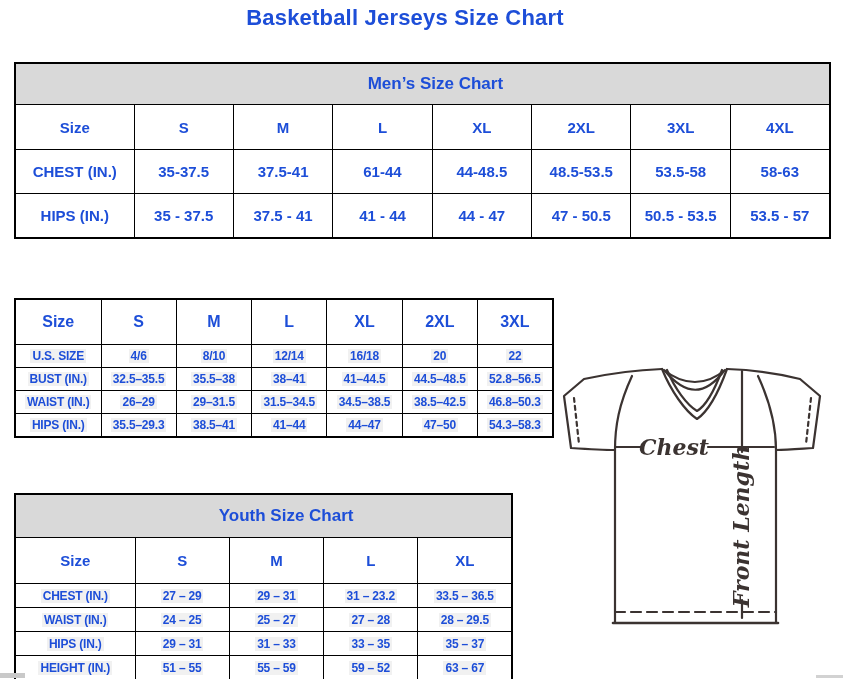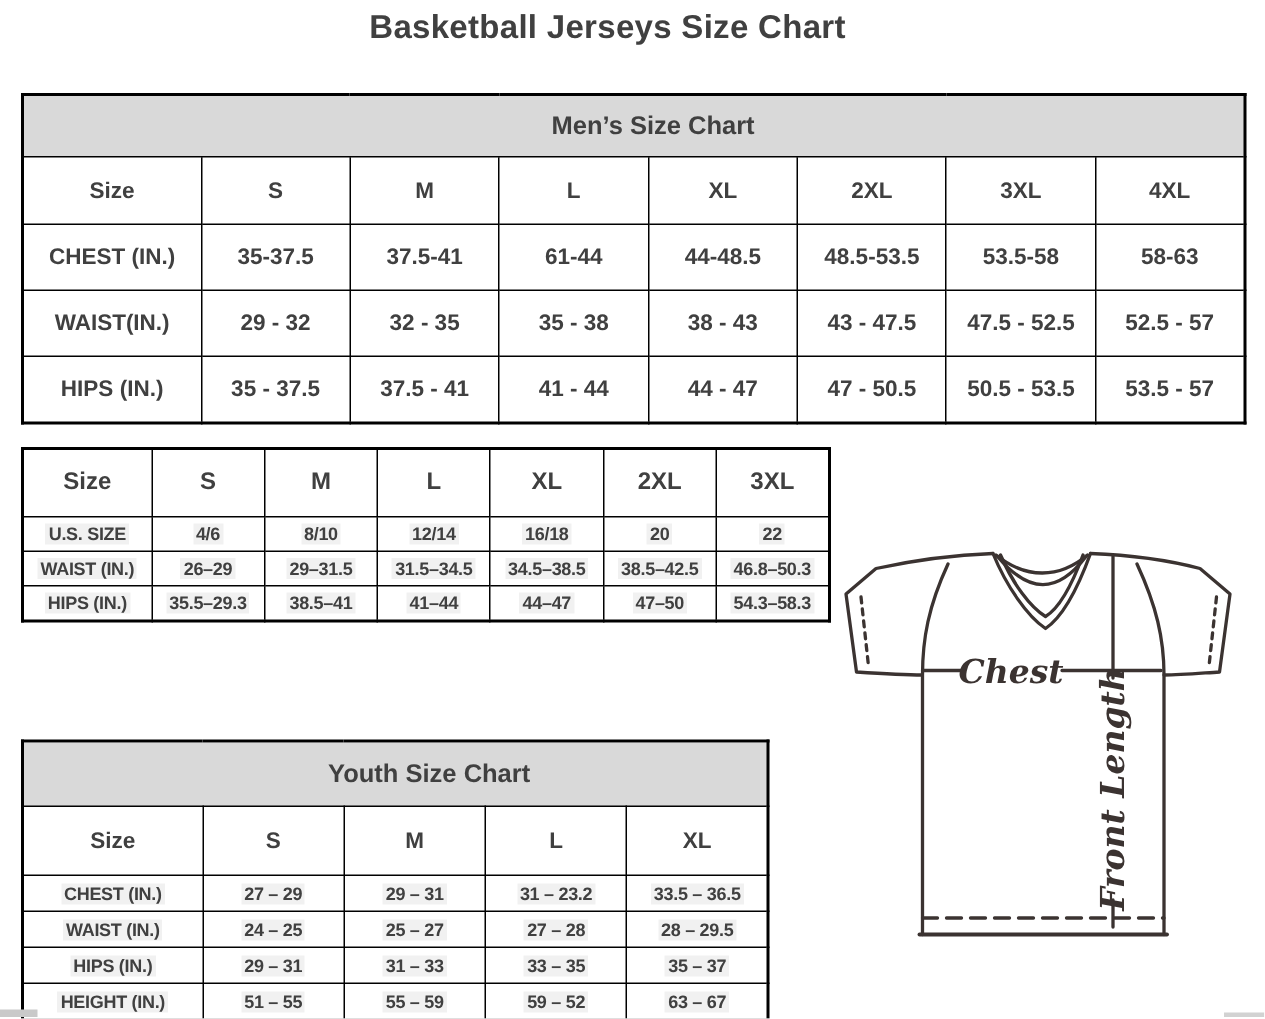--- a/index.html
+++ b/index.html
@@ -1,17 +1,17 @@
 <!DOCTYPE html>
 <html><head>
 <meta charset="utf-8">
 <style>
   html,body{margin:0;padding:0;background:#fff;}
   #screen{position:relative;width:843px;height:679px;background:#ffffff;overflow:hidden;
-          font-family:"Liberation Sans",sans-serif;color:#404040;}
+          font-family:"Liberation Sans",sans-serif;color:#1d4ed8;}
   #page-title{position:absolute;top:5px;left:0;width:810px;text-align:center;
               font-size:22px;font-weight:bold;letter-spacing:.2px;}
   table.tbl{position:absolute;border-collapse:collapse;table-layout:fixed;background:#fff;
             border:2px solid #000;}
   table.tbl td{border:1.5px solid #000;text-align:center;vertical-align:middle;
                font-weight:bold;padding:0;overflow:hidden;white-space:nowrap;}
   td.cap{background:#d9d9d9;font-size:17px;}
   
   #men{left:14px;top:62px;width:815px;}
   #men td.cap{height:40px;padding-left:26px;}
@@ -69,30 +69,20 @@
       <td class="lbl">CHEST (IN.)</td>
       <td>35-37.5</td>
       <td>37.5-41</td>
       <td>61-44</td>
       <td>44-48.5</td>
       <td>48.5-53.5</td>
       <td>53.5-58</td>
       <td>58-63</td>
     </tr>
     <tr class="datarow">
-      <td class="lbl">WAIST(IN.)</td>
-      <td>29 - 32</td>
-      <td>32 - 35</td>
-      <td>35 - 38</td>
-      <td>38 - 43</td>
-      <td>43 - 47.5</td>
-      <td>47.5 - 52.5</td>
-      <td>52.5 - 57</td>
-    </tr>
-    <tr class="datarow">
       <td class="lbl">HIPS (IN.)</td>
       <td>35 - 37.5</td>
       <td>37.5 - 41</td>
       <td>41 - 44</td>
       <td>44 - 47</td>
       <td>47 - 50.5</td>
       <td>50.5 - 53.5</td>
       <td>53.5 - 57</td>
     </tr>
   </tbody>
@@ -114,20 +104,29 @@
       <td>3XL</td>
     </tr>
     <tr class="datarow">
       <td class="lbl"><span class="hl">U.S. SIZE</span></td>
       <td><span class="hl">4/6</span></td>
       <td><span class="hl">8/10</span></td>
       <td><span class="hl">12/14</span></td>
       <td><span class="hl">16/18</span></td>
       <td><span class="hl">20</span></td>
       <td><span class="hl">22</span></td>
+    </tr>
+    <tr class="datarow">
+      <td class="lbl"><span class="hl">BUST (IN.)</span></td>
+      <td><span class="hl">32.5–35.5</span></td>
+      <td><span class="hl">35.5–38</span></td>
+      <td><span class="hl">38–41</span></td>
+      <td><span class="hl">41–44.5</span></td>
+      <td><span class="hl">44.5–48.5</span></td>
+      <td><span class="hl">52.8–56.5</span></td>
     </tr>
     <tr class="datarow">
       <td class="lbl"><span class="hl">WAIST (IN.)</span></td>
       <td><span class="hl">26–29</span></td>
       <td><span class="hl">29–31.5</span></td>
       <td><span class="hl">31.5–34.5</span></td>
       <td><span class="hl">34.5–38.5</span></td>
       <td><span class="hl">38.5–42.5</span></td>
       <td><span class="hl">46.8–50.3</span></td>
     </tr>

